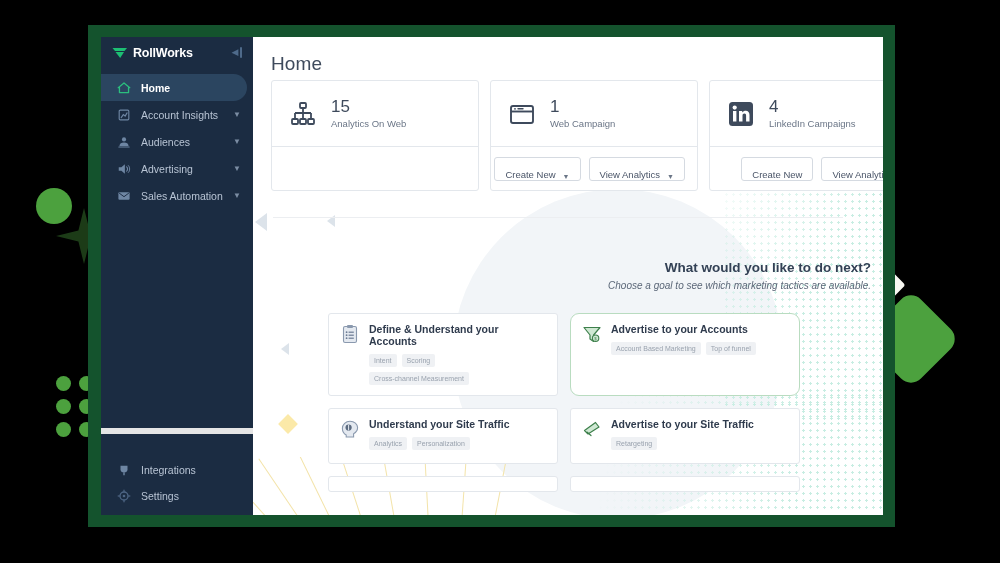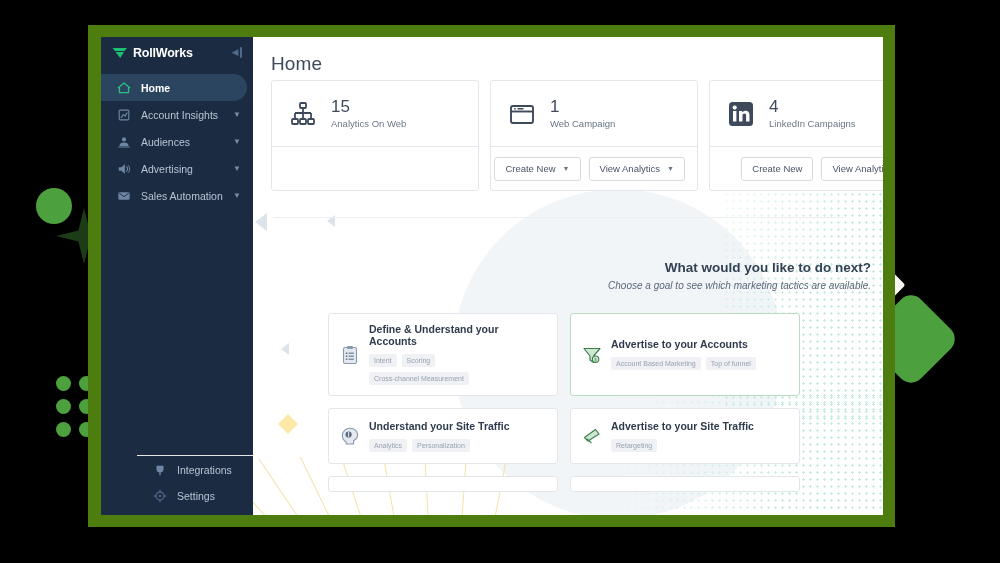--- a/index.html
+++ b/index.html
@@ -35,21 +35,21 @@
   }
   .deco-diamond-green {
     left: 876px; top: 304px; width: 70px; height: 70px;
     background: #4CA13E; transform: rotate(45deg); border-radius: 14px;
   }
 
   
   .frame {
     position: absolute; left: 88px; top: 25px;
     width: 807px; height: 502px;
-    background: #4d7c0f;
+    background: #14532d;
     padding: 12px 12px 12px 13px;
   }
   .window {
     position: relative; width: 100%; height: 100%;
     background: #FFFFFF; overflow: hidden; display: flex;
   }
 
   
   .sidebar {
     width: 152px; flex: 0 0 152px; height: 100%;
@@ -80,21 +80,21 @@
   }
   .sb-item.active {
     background: #2B4560; border-top-right-radius: 14px; border-bottom-right-radius: 14px;
     margin-right: 6px;
   }
   .sb-item.active .lbl { color: #FFFFFF; font-weight: bold; }
   .sb-ico { width: 14px; height: 14px; display: flex; align-items: center; justify-content: center; flex: 0 0 14px;}
   .sb-ico svg { display: block; }
   .chev-d { color: #7B8DA3; font-size: 8px; line-height: 1; }
 
-  .sb-bottom { padding-bottom: 6px; border-top: 1px solid #e5e5e5; padding-top: 1px; margin-left: 36px; }
+  .sb-bottom { padding-bottom: 6px; border-top: 6px solid #e5e5e5; padding-top: 23px; }
   .sb-bottom .sb-item { height: 26px; }
 
   
   .main {
     flex: 1; height: 100%; position: relative; background: #FFFFFF; overflow: hidden;
   }
   .main-inner { position: relative; z-index: 3; padding: 16px 0 0 18px; }
 
   .page-title { font-size: 19px; color: #3E4A5C; font-weight: normal; letter-spacing: 0.1px;}
   .section-title { font-size: 14px; color: #3E4A5C; margin-top: 24px; font-weight: normal;}
@@ -110,41 +110,41 @@
   .stat-ico svg { display: block; }
   .stat-num { font-size: 17px; color: #3E4A5C; line-height: 1.05; }
   .stat-lbl { font-size: 9.5px; color: #6B7687; margin-top: 3px; }
   .stat-actions {
     border-top: 1px solid #E3E7EC; height: 44px;
     display: flex; align-items: center; justify-content: flex-end;
     gap: 8px; padding: 0 12px;
   }
   .btn {
     border: 1px solid #D5DAE1; background: #fff; border-radius: 3px;
-    height: 24px; display: flex; align-items: center; gap: 7px;
+    height: 24px; display: flex; align-items: flex-end; gap: 7px;
     padding: 0 10px; font-size: 9.5px; color: #4A5568; white-space: nowrap;
   }
   .btn .caret { font-size: 7px; color: #6B7687; }
 
   
   .divider { height: 1px; background: #ECEEF1; margin: 26px 40px 0 2px; }
 
   
   .hero { text-align: right; margin-top: 42px; }
   .hero h3 { font-size: 13.5px; color: #334155; font-weight: bold; }
   .hero p { font-size: 10px; color: #5B6778; margin-top: 5px; font-style: italic; }
 
   
   .goals { display: flex; flex-wrap: wrap; gap: 12px; margin-top: 22px; padding-left: 57px; }
   .goal-card {
     width: 230px; flex: 0 0 230px; min-height: 56px;
     background: #FFFFFF; border: 1px solid #E3E7EC; border-radius: 3px;
-    padding: 9px 24px 10px 11px; display: flex; gap: 9px; align-items: center;
-  }
-  .goal-card.hl { border-color: #B9DCC0; }
+    padding: 9px 24px 10px 11px; display: flex; gap: 9px; align-items: flex-start;
+  }
+  .goal-card.hl { border-color: #B9DCC0; border-radius: 9px; }
   .goal-ico { width: 20px; height: 20px; flex: 0 0 20px; margin-top: 1px;}
   .goal-ico svg { display: block; }
   .goal-body { flex: 1; }
   .goal-title { font-size: 10.5px; color: #2F3B4D; font-weight: bold; }
   .tags { display: flex; flex-wrap: wrap; gap: 5px; margin-top: 7px; }
   .tag {
     background: #EFF1F4; color: #99A2AE; font-size: 7px;
     padding: 3px 5px; border-radius: 2px; white-space: nowrap;
   }
   .goal-card.cut { min-height: 12px; height: 12px; overflow: hidden; padding-top: 4px;}

